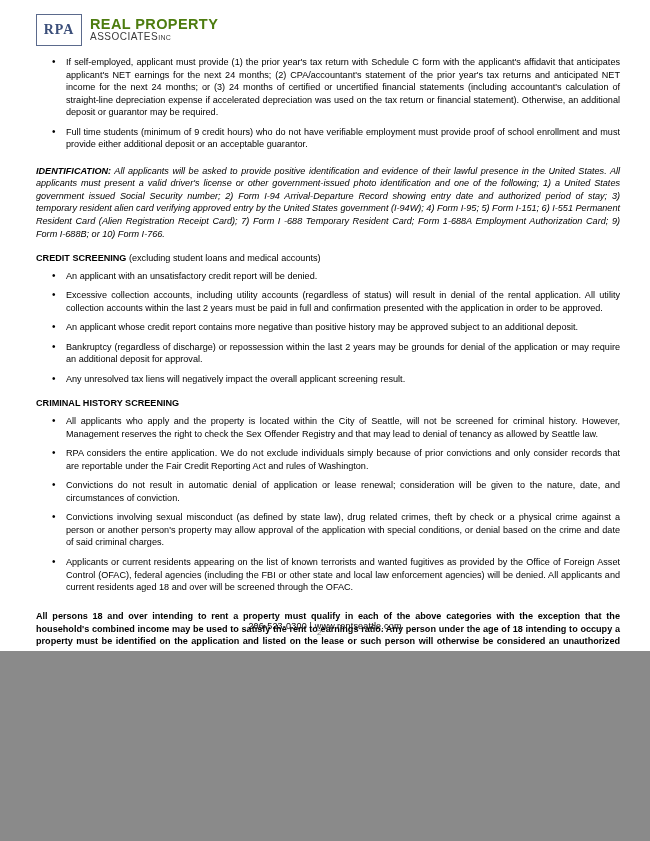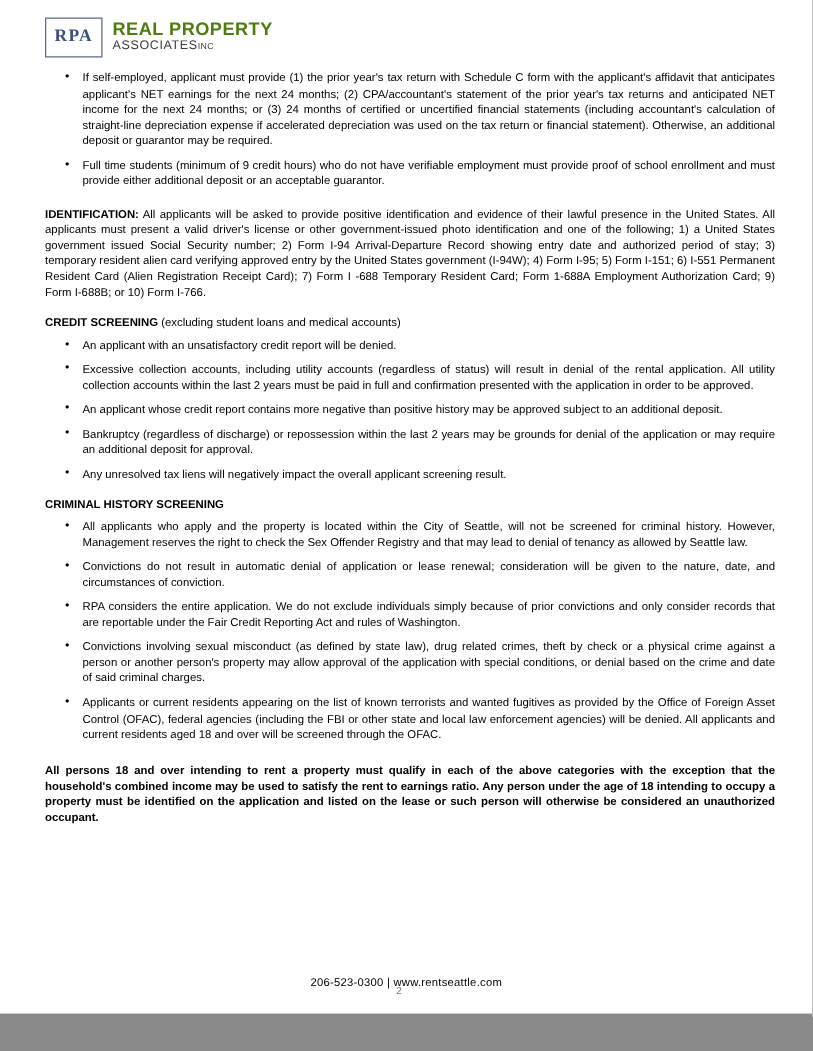--- a/index.html
+++ b/index.html
@@ -2,21 +2,21 @@
 <html><head>
 <meta charset="utf-8">
 <style>
   html, body {
     margin: 0;
     padding: 0;
     background: #8a8a8a;
   }
   .page {
     width: 650px;
-    height: 811px;
+    height: 651px;
     background: #ffffff;
     position: relative;
     box-sizing: border-box;
     font-family: "Liberation Sans", sans-serif;
     color: #000000;
     overflow: hidden;
   }
   .page-inner {
     padding: 14px 30px 0 36px;
   }
@@ -85,20 +85,21 @@
   .section-head {
     font-weight: bold;
     margin: 12px 0 5px 0;
   }
   .section-head .normal {
     font-weight: normal;
   }
   .ident-block {
     margin: 14px 0 12px 0;
     text-align: justify;
+    font-style: italic;
   }
   .ident-block b {
     font-weight: bold;
   }
   .final-note {
     font-weight: bold;
     margin-top: 16px;
     text-align: justify;
     line-height: 1.42;
   }
@@ -157,22 +158,22 @@
         <li>An applicant with an unsatisfactory credit report will be denied.</li>
         <li>Excessive collection accounts, including utility accounts (regardless of status) will result in denial of the rental application. All utility collection accounts within the last 2 years must be paid in full and confirmation presented with the application in order to be approved.</li>
         <li>An applicant whose credit report contains more negative than positive history may be approved subject to an additional deposit.</li>
         <li>Bankruptcy (regardless of discharge) or repossession within the last 2 years may be grounds for denial of the application or may require an additional deposit for approval.</li>
         <li>Any unresolved tax liens will negatively impact the overall applicant screening result.</li>
       </ul>
 
       <div class="section-head">CRIMINAL HISTORY SCREENING</div>
       <ul class="bullets">
         <li>All applicants who apply and the property is located within the City of Seattle, will not be screened for criminal history. However, Management reserves the right to check the Sex Offender Registry and that may lead to denial of tenancy as allowed by Seattle law.</li>
+        <li>RPA considers the entire application. We do not exclude individuals simply because of prior convictions and only consider records that are reportable under the Fair Credit Reporting Act and rules of Washington.</li>
         <li>Convictions do not result in automatic denial of application or lease renewal; consideration will be given to the nature, date, and circumstances of conviction.</li>
-        <li>RPA considers the entire application. We do not exclude individuals simply because of prior convictions and only consider records that are reportable under the Fair Credit Reporting Act and rules of Washington.</li>
         <li>Convictions involving sexual misconduct (as defined by state law), drug related crimes, theft by check or a physical crime against a person or another person's property may allow approval of the application with special conditions, or denial based on the crime and date of said criminal charges.</li>
         <li>Applicants or current residents appearing on the list of known terrorists and wanted fugitives as provided by the Office of Foreign Asset Control (OFAC), federal agencies (including the FBI or other state and local law enforcement agencies) will be denied. All applicants and current residents aged 18 and over will be screened through the OFAC.</li>
       </ul>
 
       <div class="final-note">All persons 18 and over intending to rent a property must qualify in each of the above categories with the exception that the household's combined income may be used to satisfy the rent to earnings ratio. Any person under the age of 18 intending to occupy a property must be identified on the application and listed on the lease or such person will otherwise be considered an unauthorized occupant.</div>
 
     </div>
   </div>
 
   <div class="footer">

